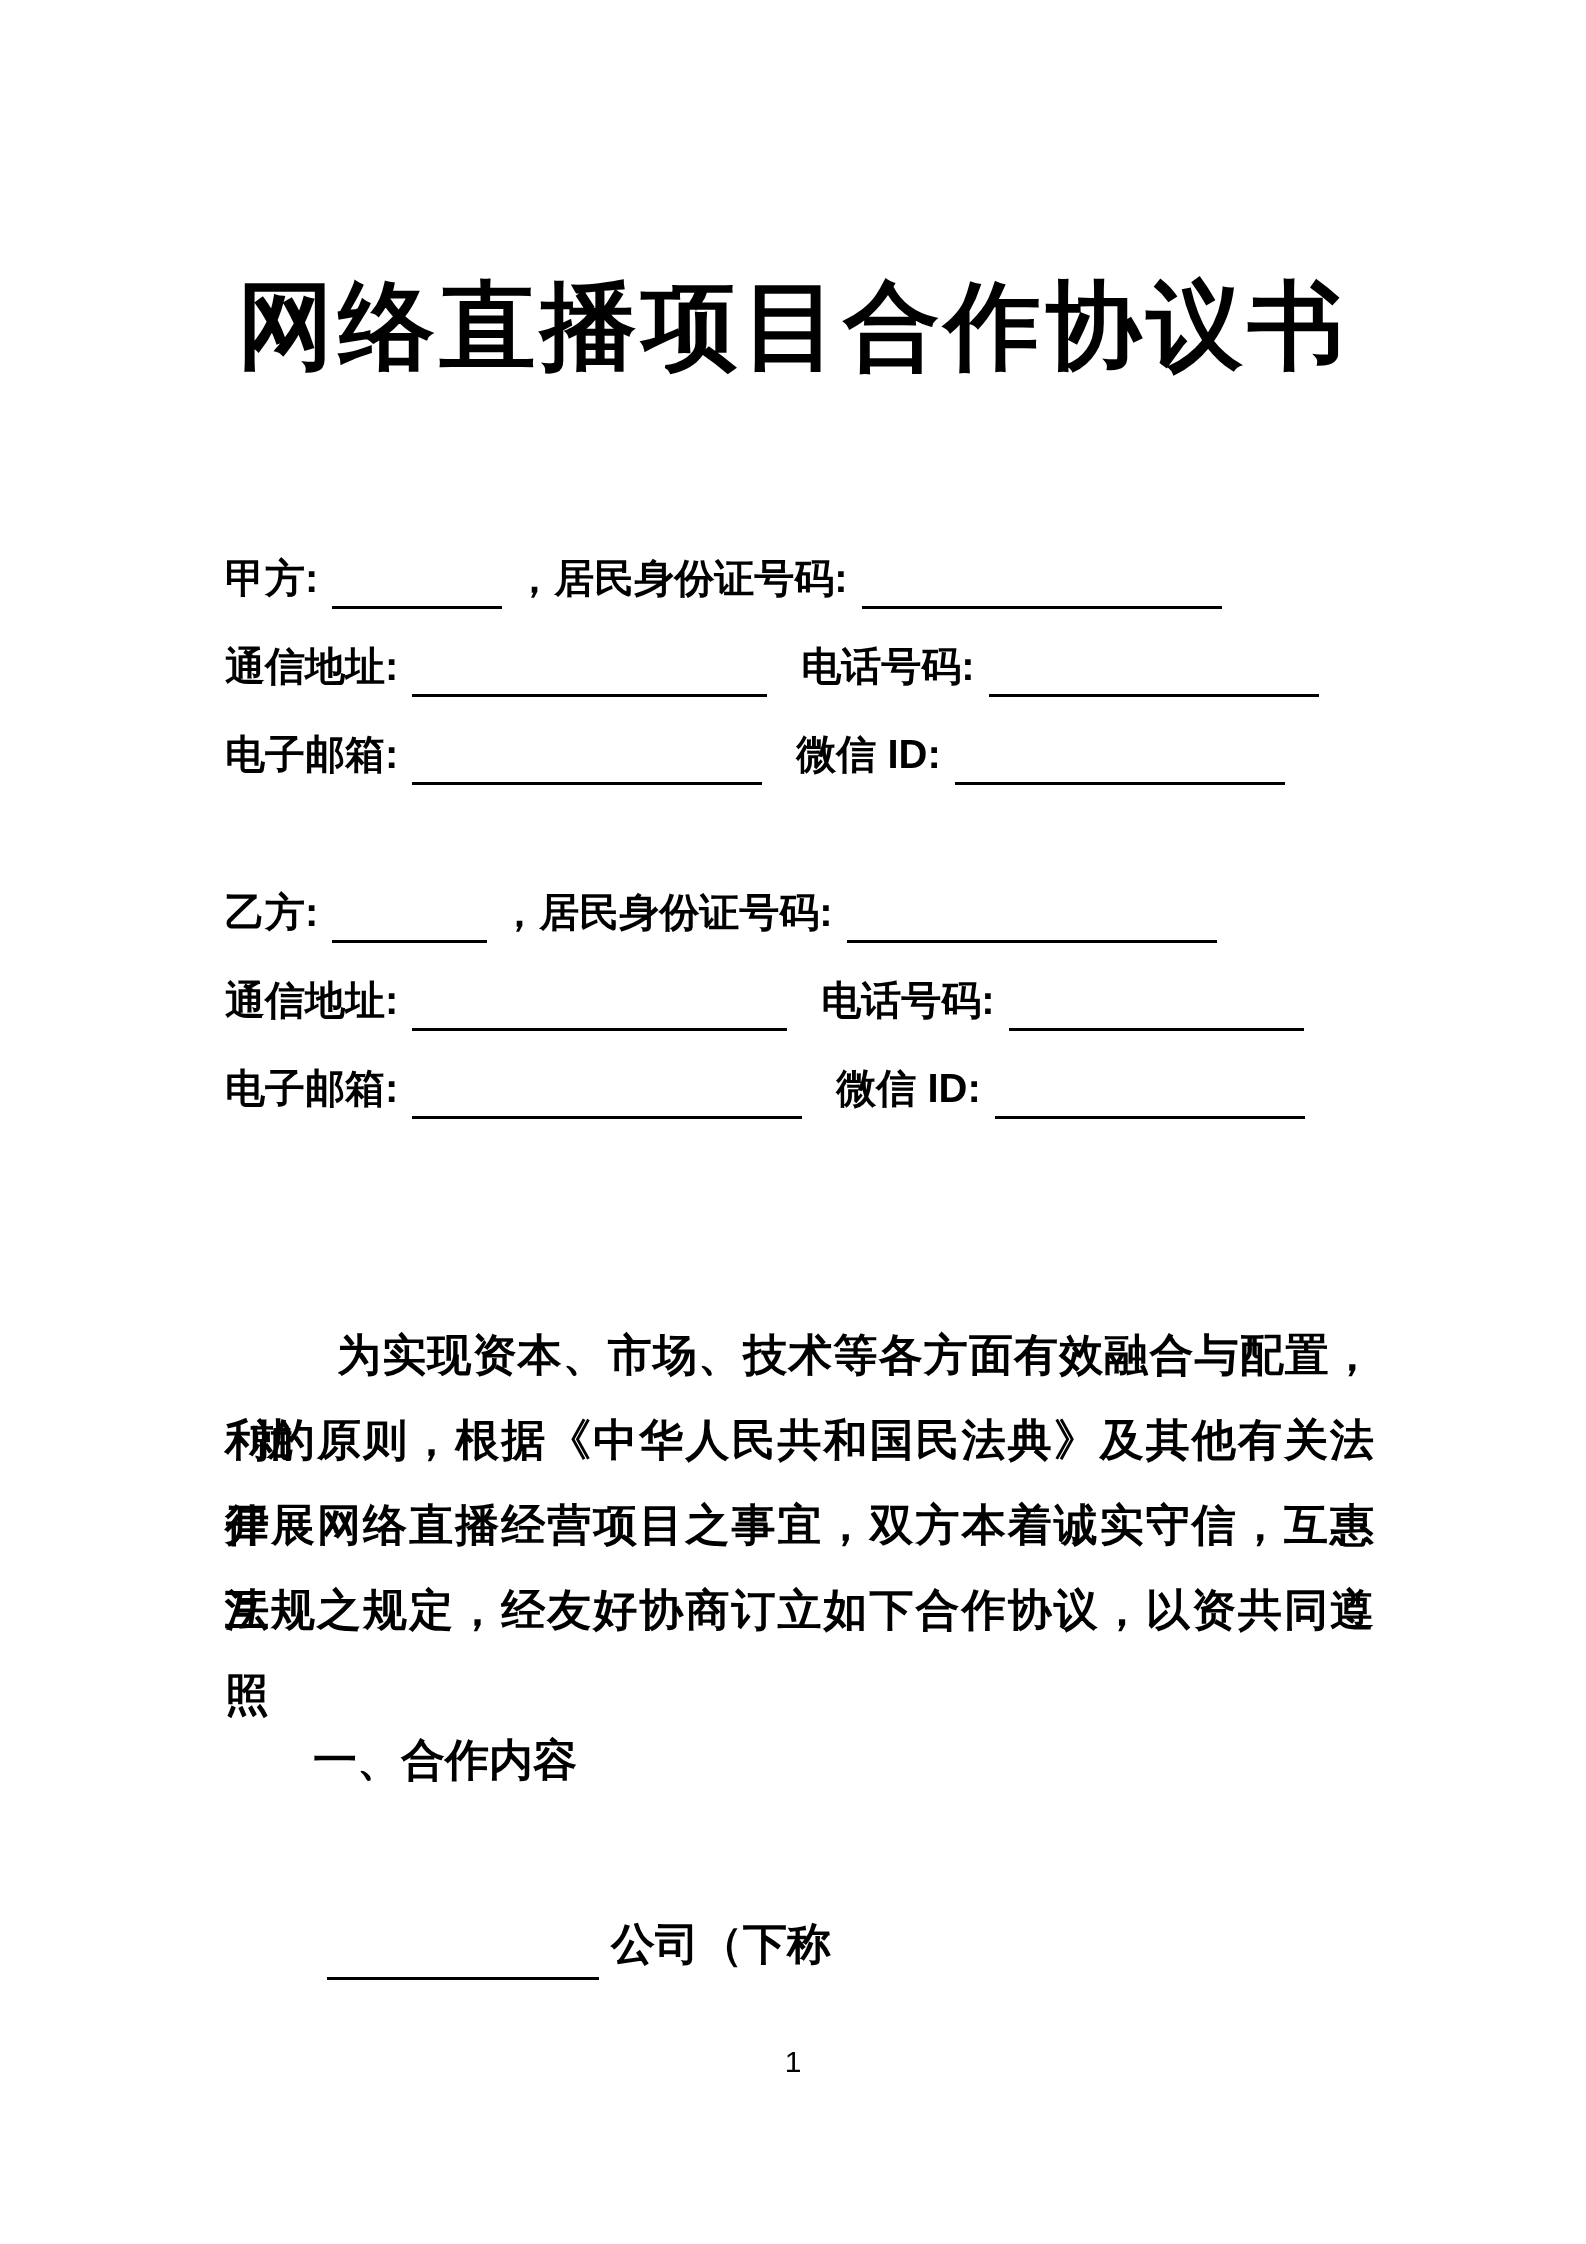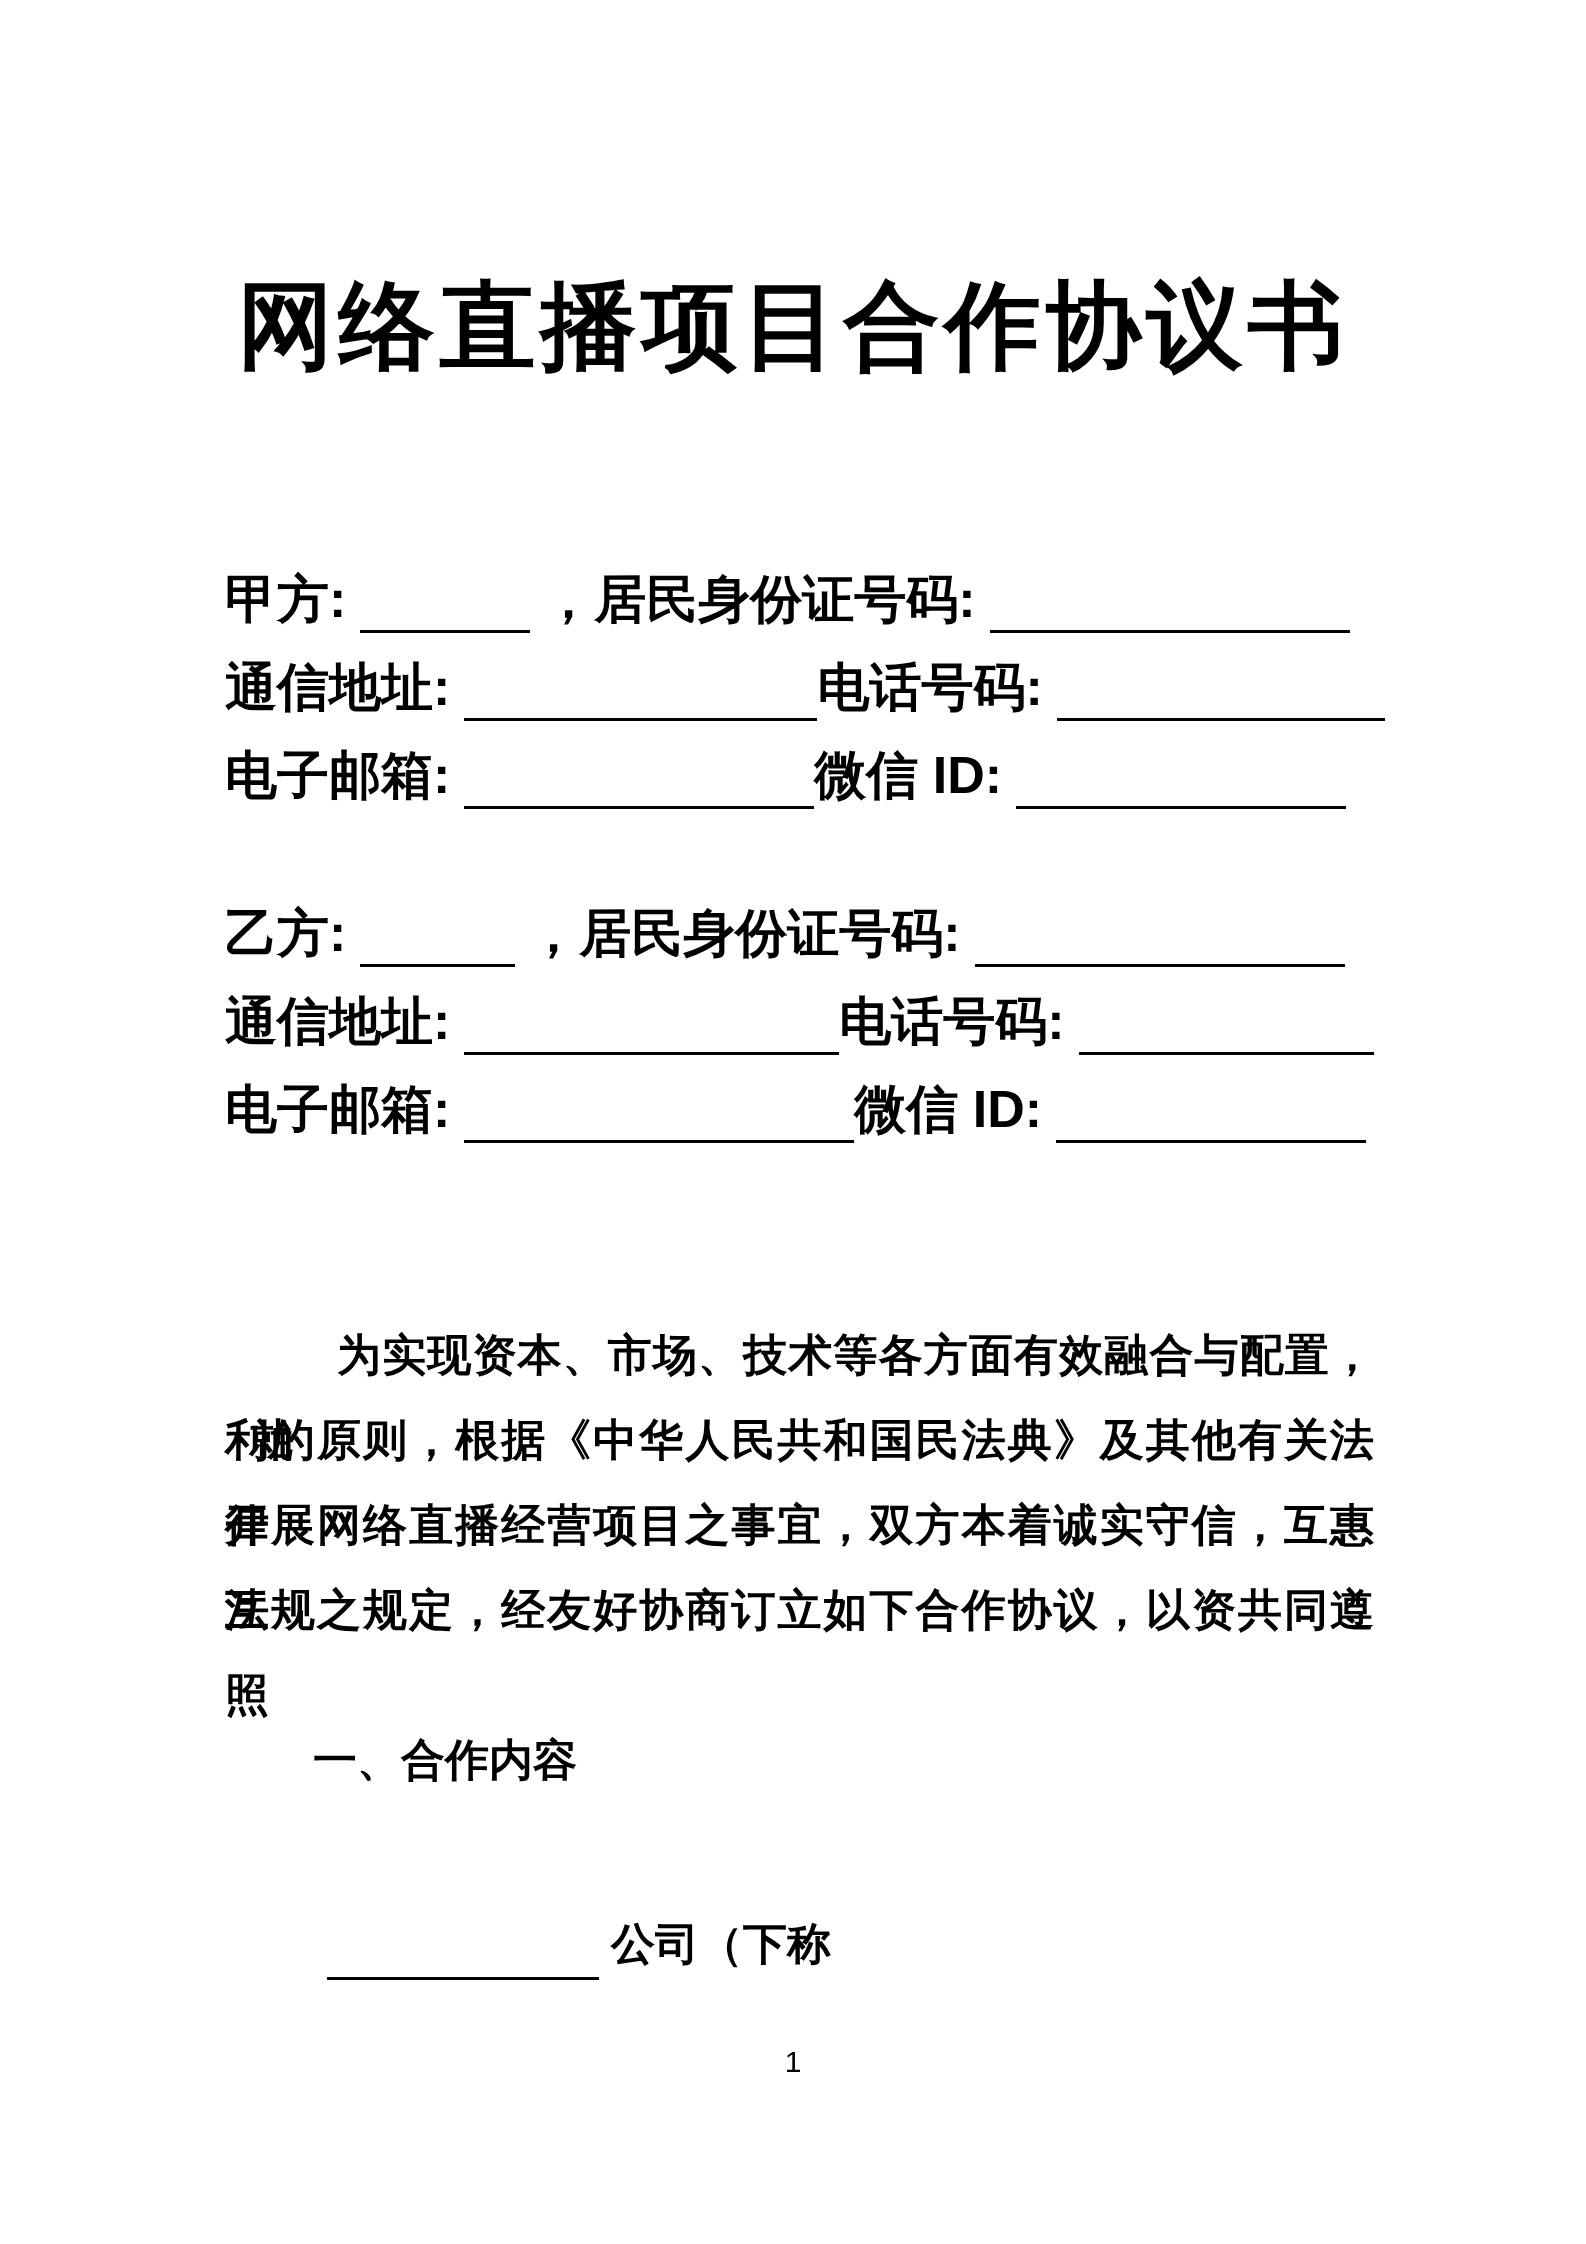--- a/index.html
+++ b/index.html
@@ -16,33 +16,33 @@
     position:absolute;top:278px;left:0;width:100%;
     text-align:center;
     font-size:96px;line-height:1;
     letter-spacing:5px;
     white-space:nowrap;
   }
   .party{position:absolute;left:225px;width:1160px;}
   .party-a{top:556px;}
   .party-b{top:890px;}
   .form-row{
-    display:flex;align-items:center;
+    display:flex;align-items:flex-start;
     height:88px;
-    font-size:52px;line-height:1.1;
+    font-size:40px;line-height:1.1;
     white-space:nowrap;
   }
   .blank{
     display:inline-block;
     border-bottom:3px solid #000;
     height:50px;
     margin-left:14px;
     margin-bottom:-12px;
   }
-  .ml{}
+  .ml{margin-left:34px;}
   .ml8{margin-left:12px;}
   .w170{width:170px}.w360{width:360px}
   .w355{width:355px}.w330{width:330px}
   .w350{width:350px}
   .w155{width:155px}.w370{width:370px}
   .w375{width:375px}.w295{width:295px}
   .w390{width:390px}.w310{width:310px}
   .w272{width:272px}
   .preamble{
     position:absolute;top:1312px;left:225px;width:1150px;

